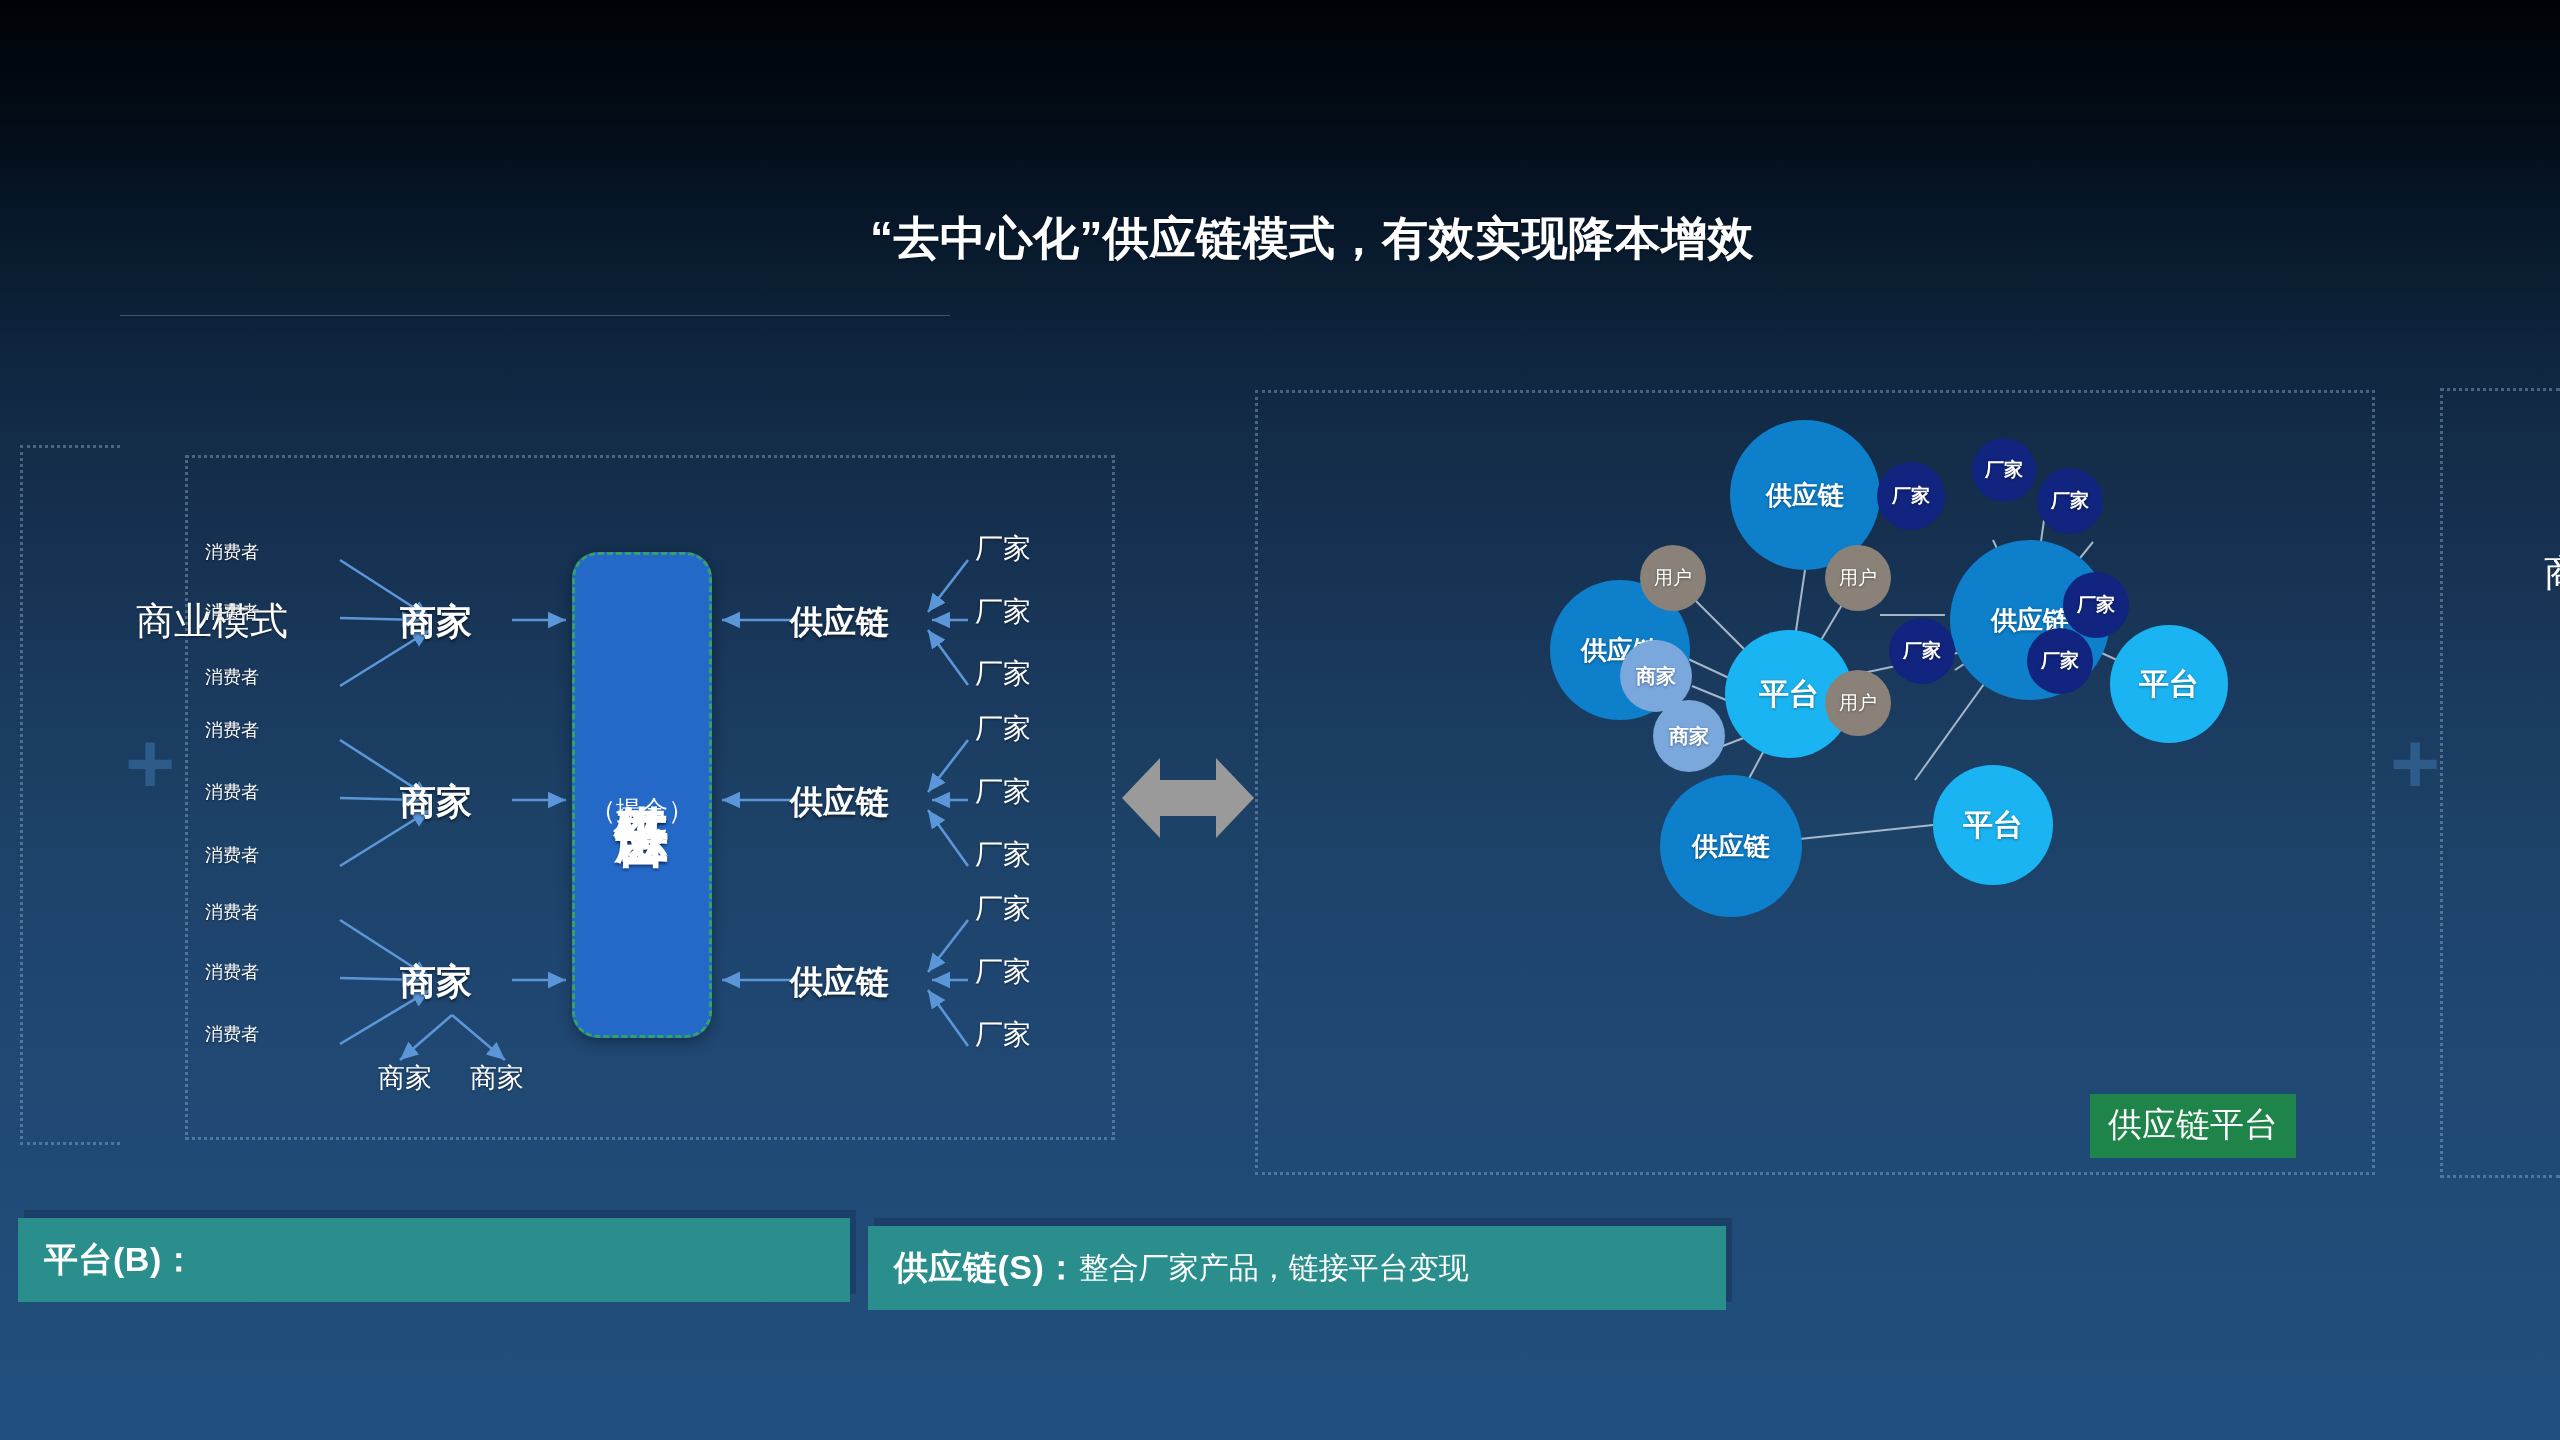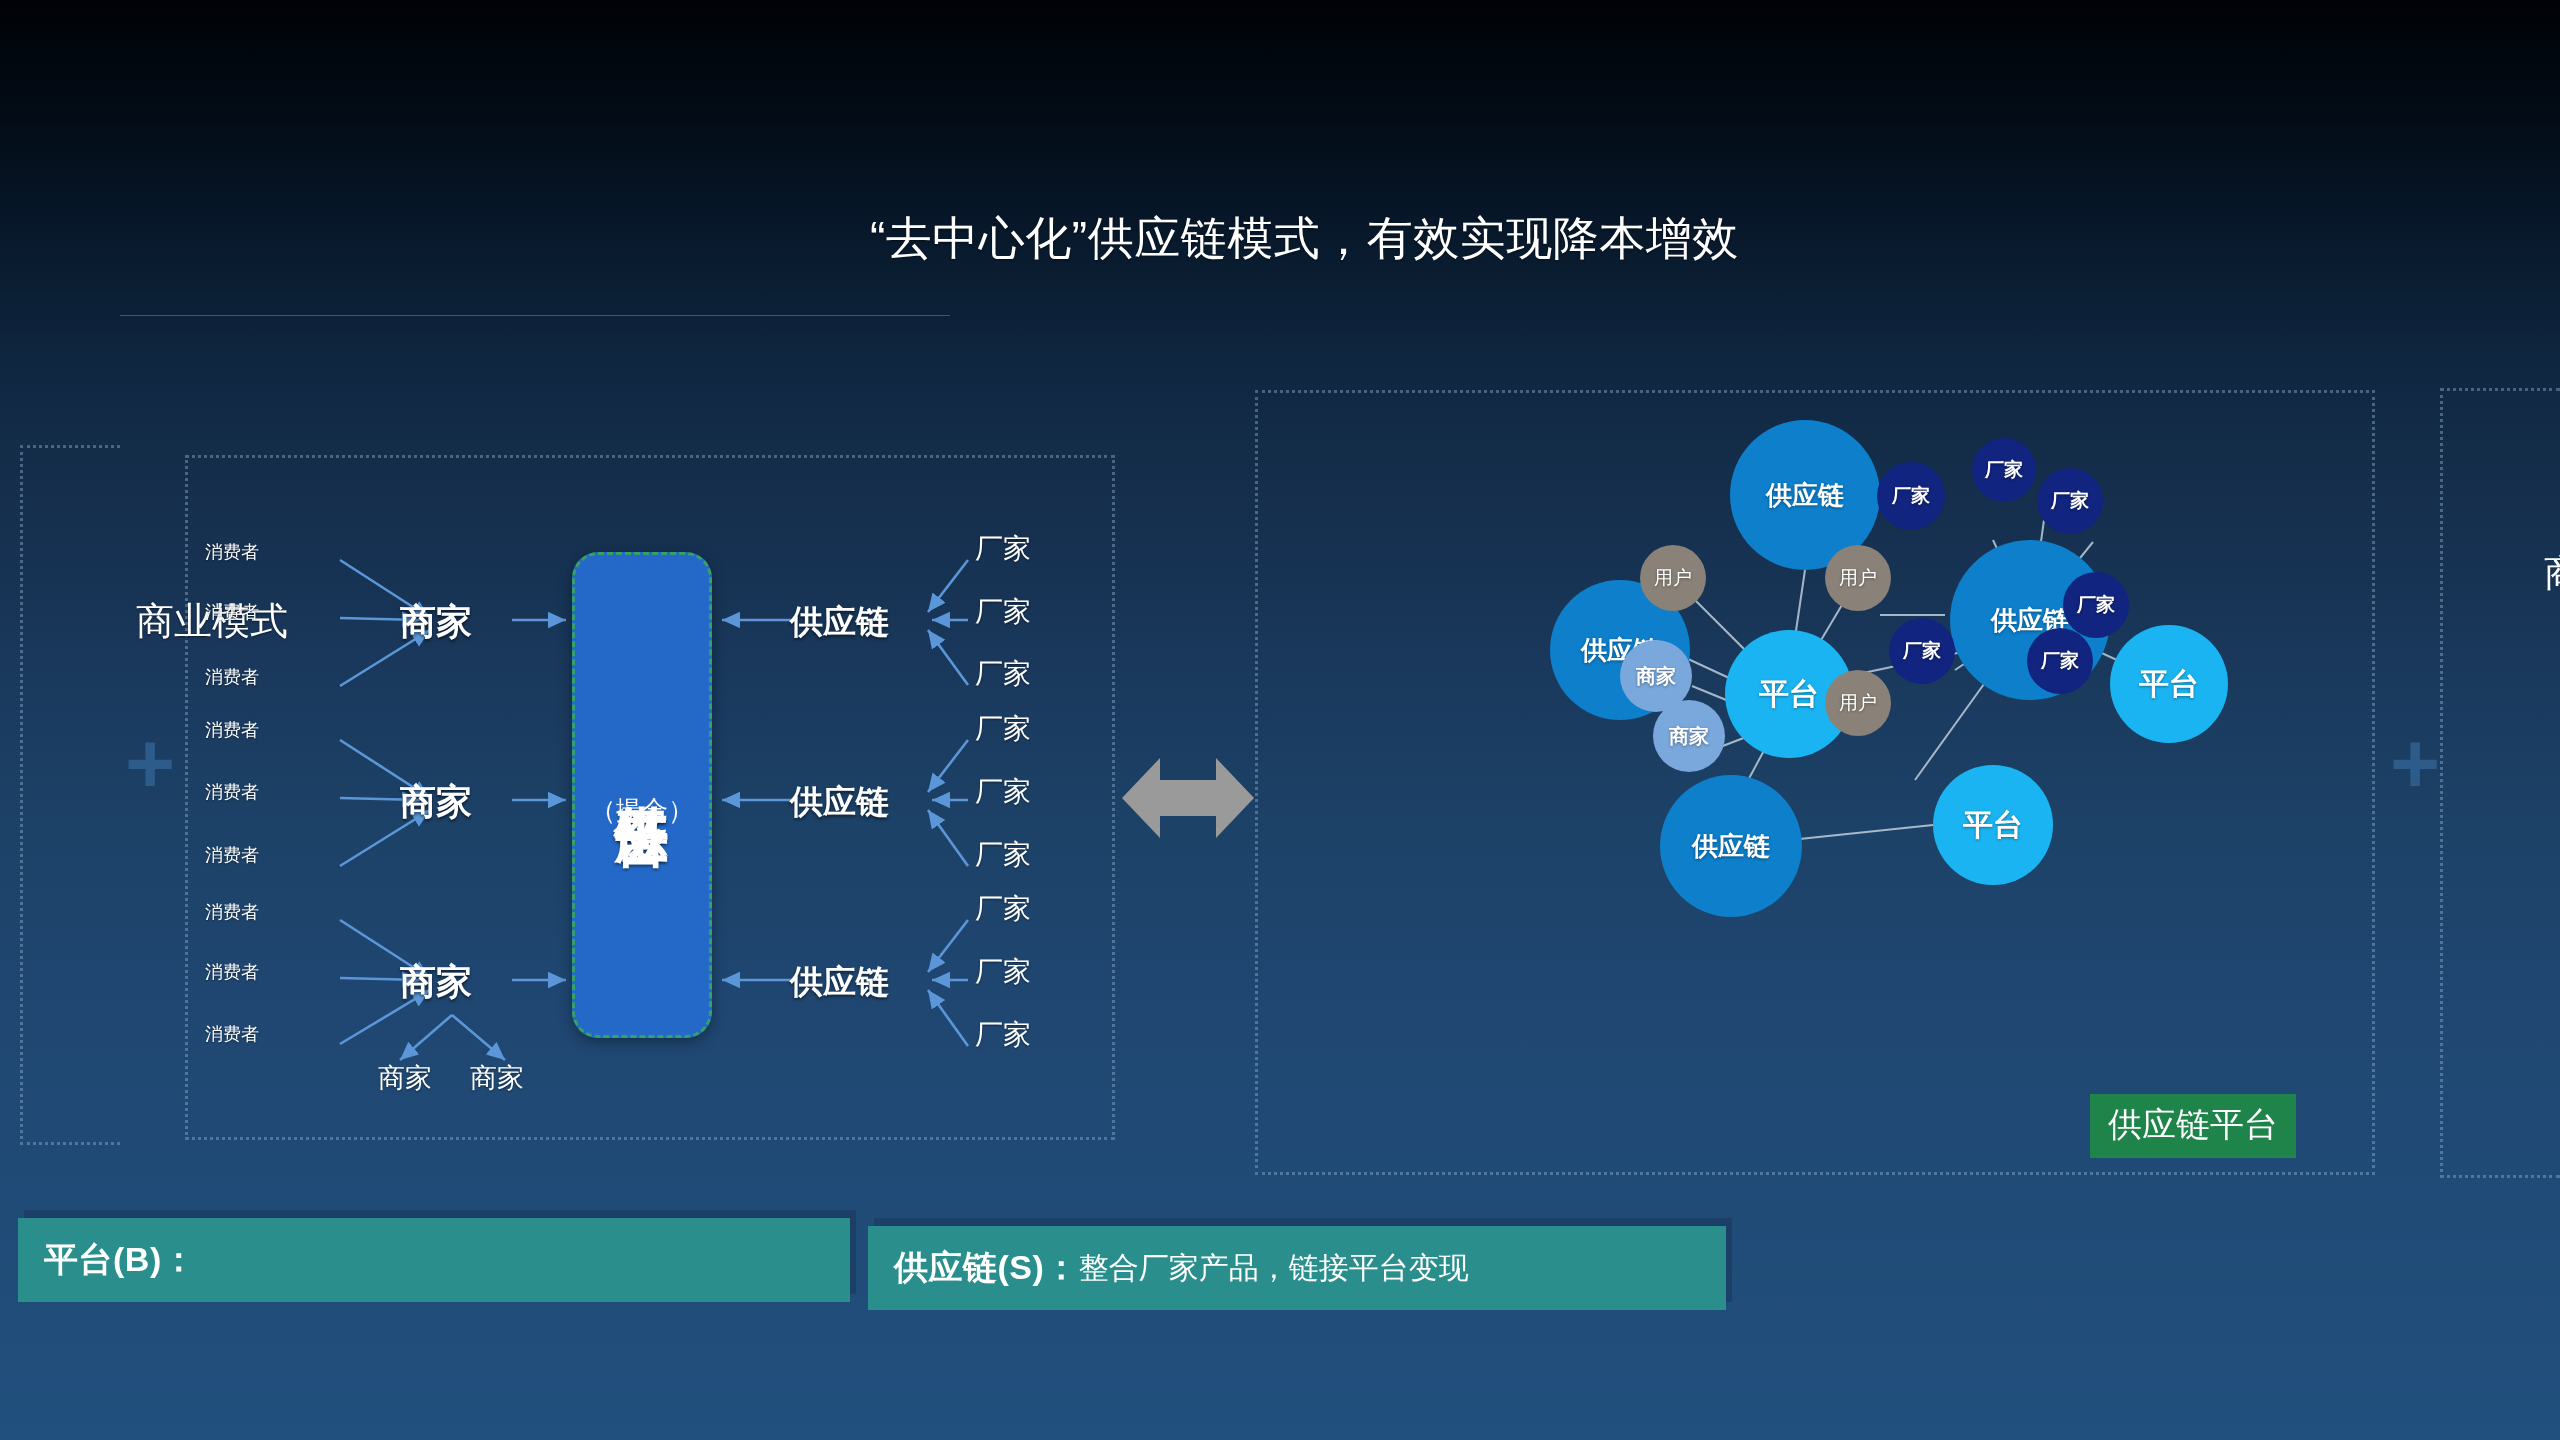--- a/index.html
+++ b/index.html
@@ -34,21 +34,21 @@
   #title-block {
     position: absolute;
     left: 870px; top: 210px;
     width: 960px;
   }
   #title-text {
     color: #ffffff;
     font-size: 46px;
     line-height: 1.22;
     letter-spacing: 0.5px;
-    font-weight: 400;
+    font-weight: 700;
     text-shadow: 0 1px 2px rgba(0,0,0,.45);
   }
   #title-rule {
     position: absolute;
     left: 120px; top: 315px;
     width: 830px; height: 1px;
     background: rgba(190,205,225,.30);
   }
 
   

